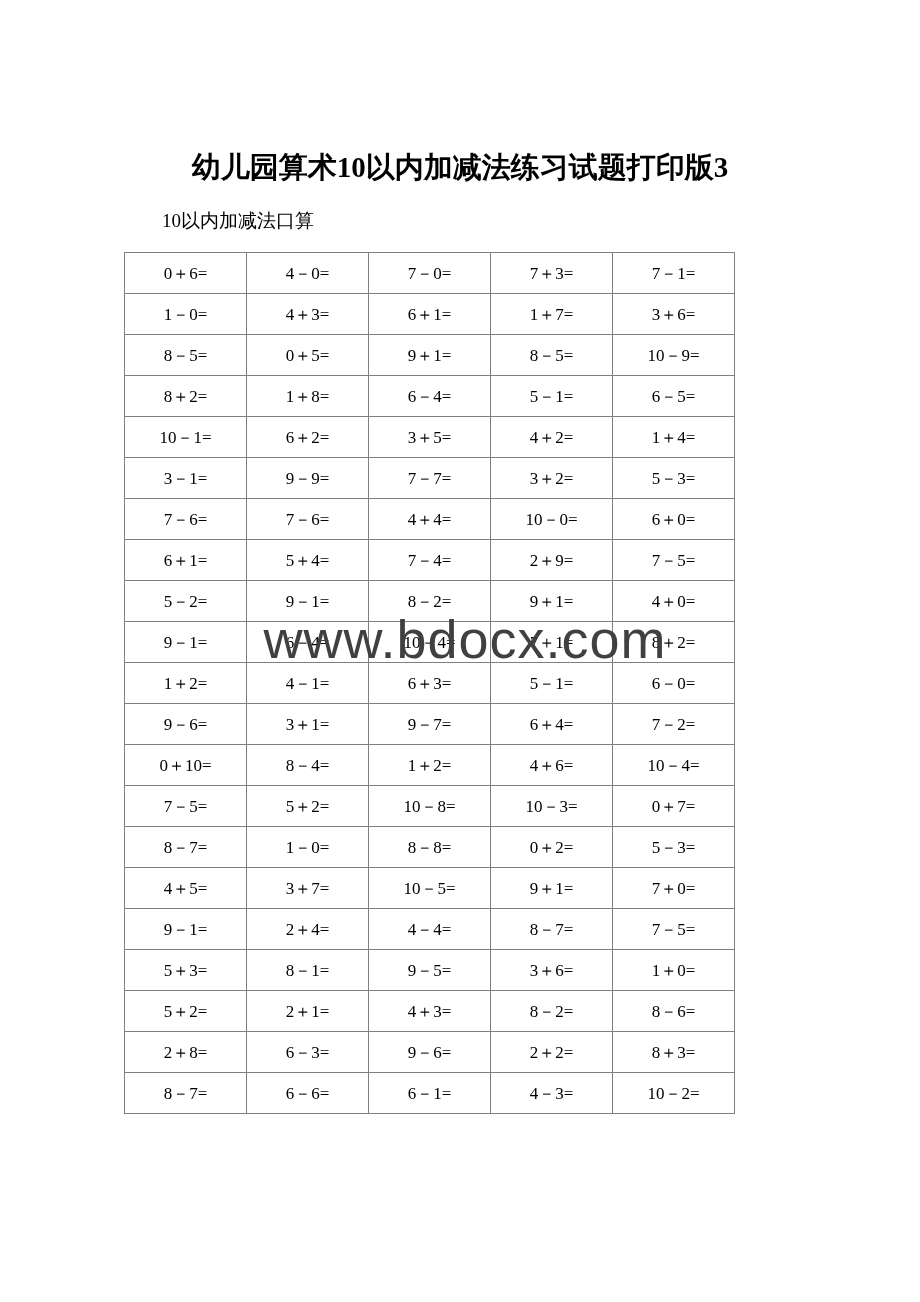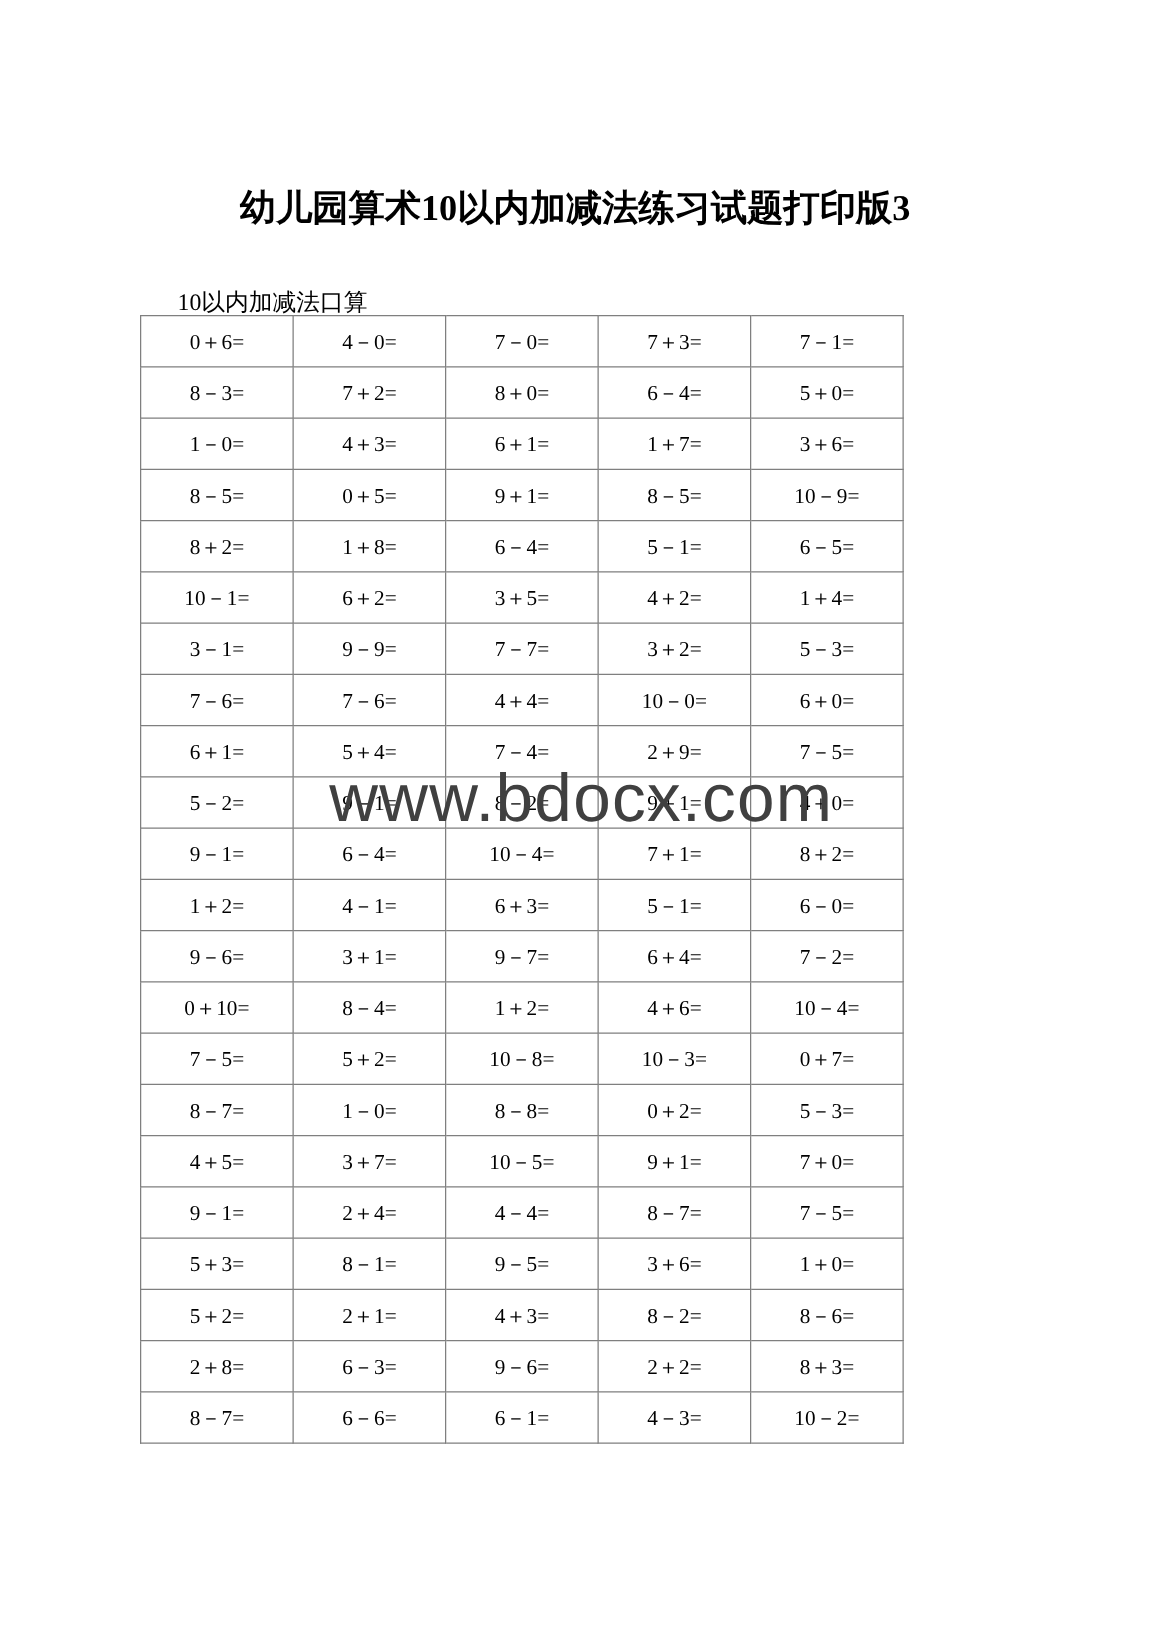--- a/index.html
+++ b/index.html
@@ -34,27 +34,26 @@
     font-size: 29px;
     font-weight: bold;
     letter-spacing: 0px;
     line-height: 1.2;
     white-space: nowrap;
   }
 
   
   .doc-subtitle {
     position: absolute;
-    left: 142px;
+    left: 162px;
     top: 209px;
     font-size: 19px;
     font-weight: normal;
     line-height: 1.3;
     white-space: nowrap;
-    margin-top: 22px;
   }
 
   
   .watermark {
     position: absolute;
     left: 228px;
     top: 608px;
     width: 474px;
     text-align: center;
     font-family: "Liberation Sans", "DejaVu Sans", sans-serif;
@@ -64,21 +63,21 @@
     letter-spacing: 1px;
     white-space: nowrap;
     pointer-events: none;
     z-index: 5;
     user-select: none;
   }
 
   
   .problems-table {
     position: absolute;
-    left: 112px;
+    left: 124px;
     top: 252px;
     width: 610px;
     border-collapse: collapse;
     table-layout: fixed;
     z-index: 2;
     background: transparent;
   }
   .problems-table col { width: 122px; }
 
   .problems-table td {
@@ -115,27 +114,20 @@
     </colgroup>
     <tbody>
         <tr>
           <td>0＋6=</td>
           <td>4－0=</td>
           <td>7－0=</td>
           <td>7＋3=</td>
           <td>7－1=</td>
         </tr>
         <tr>
-          <td>8－3=</td>
-          <td>7＋2=</td>
-          <td>8＋0=</td>
-          <td>6－4=</td>
-          <td>5＋0=</td>
-        </tr>
-        <tr>
           <td>1－0=</td>
           <td>4＋3=</td>
           <td>6＋1=</td>
           <td>1＋7=</td>
           <td>3＋6=</td>
         </tr>
         <tr>
           <td>8－5=</td>
           <td>0＋5=</td>
           <td>9＋1=</td>

